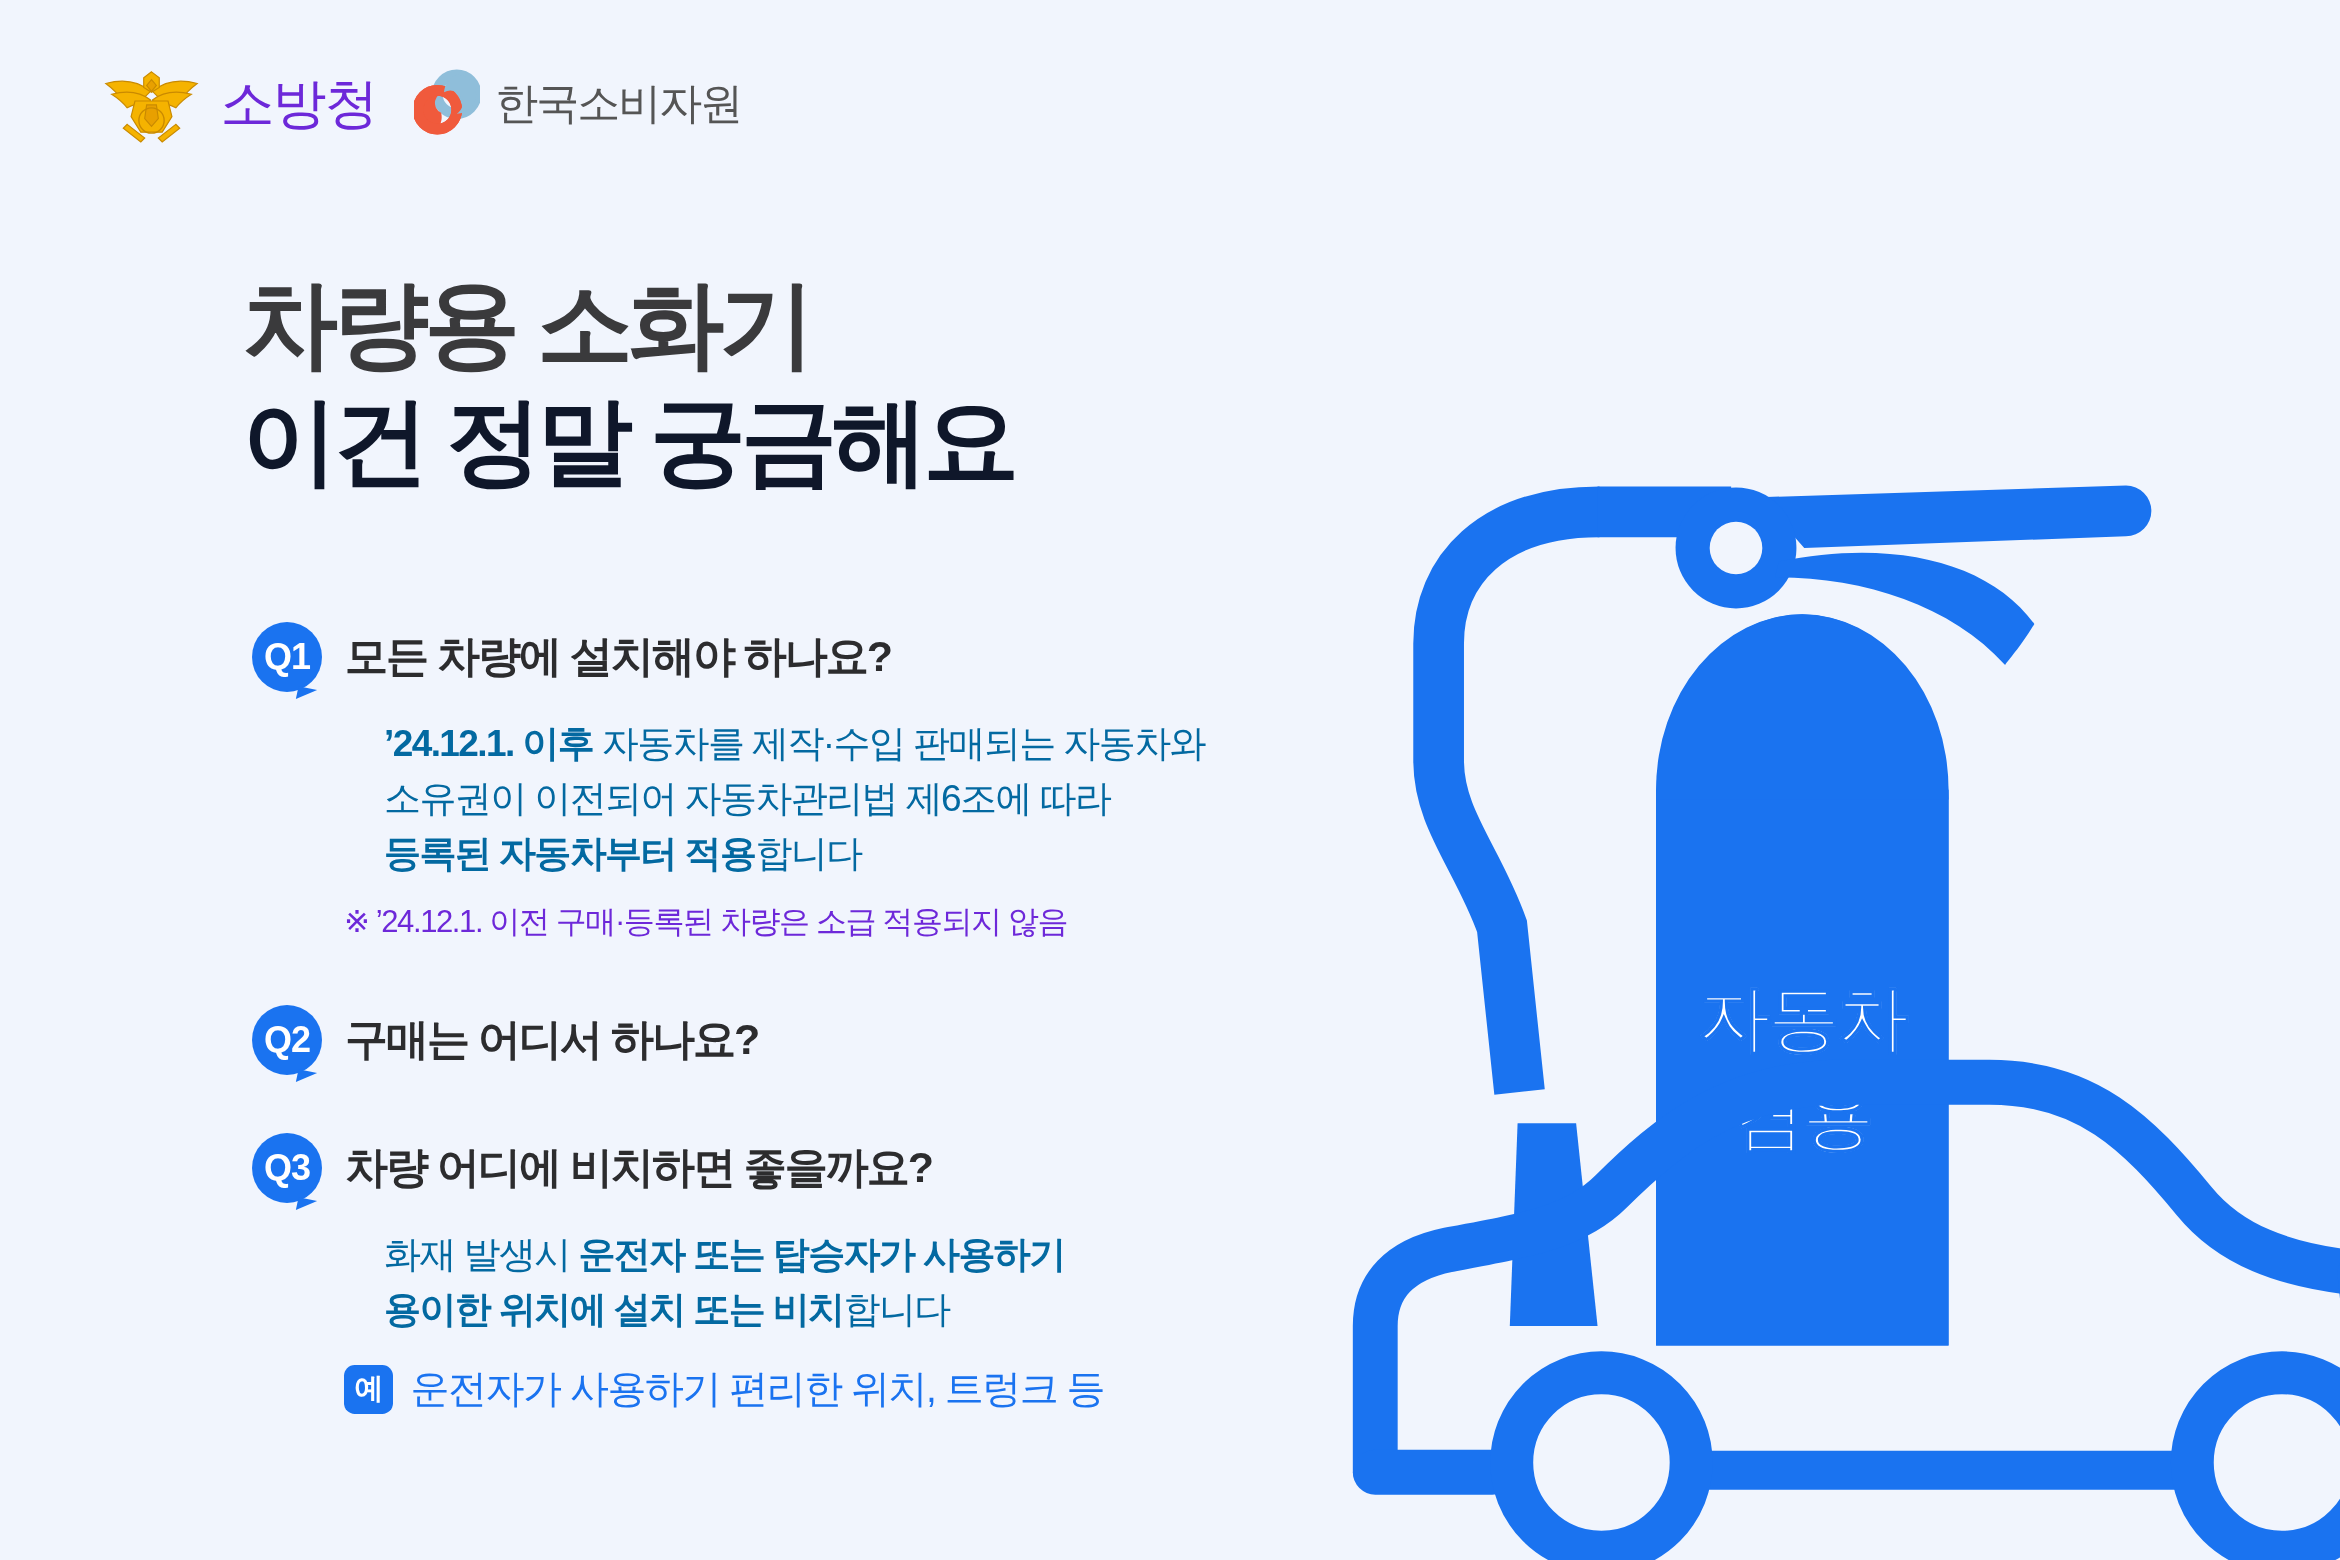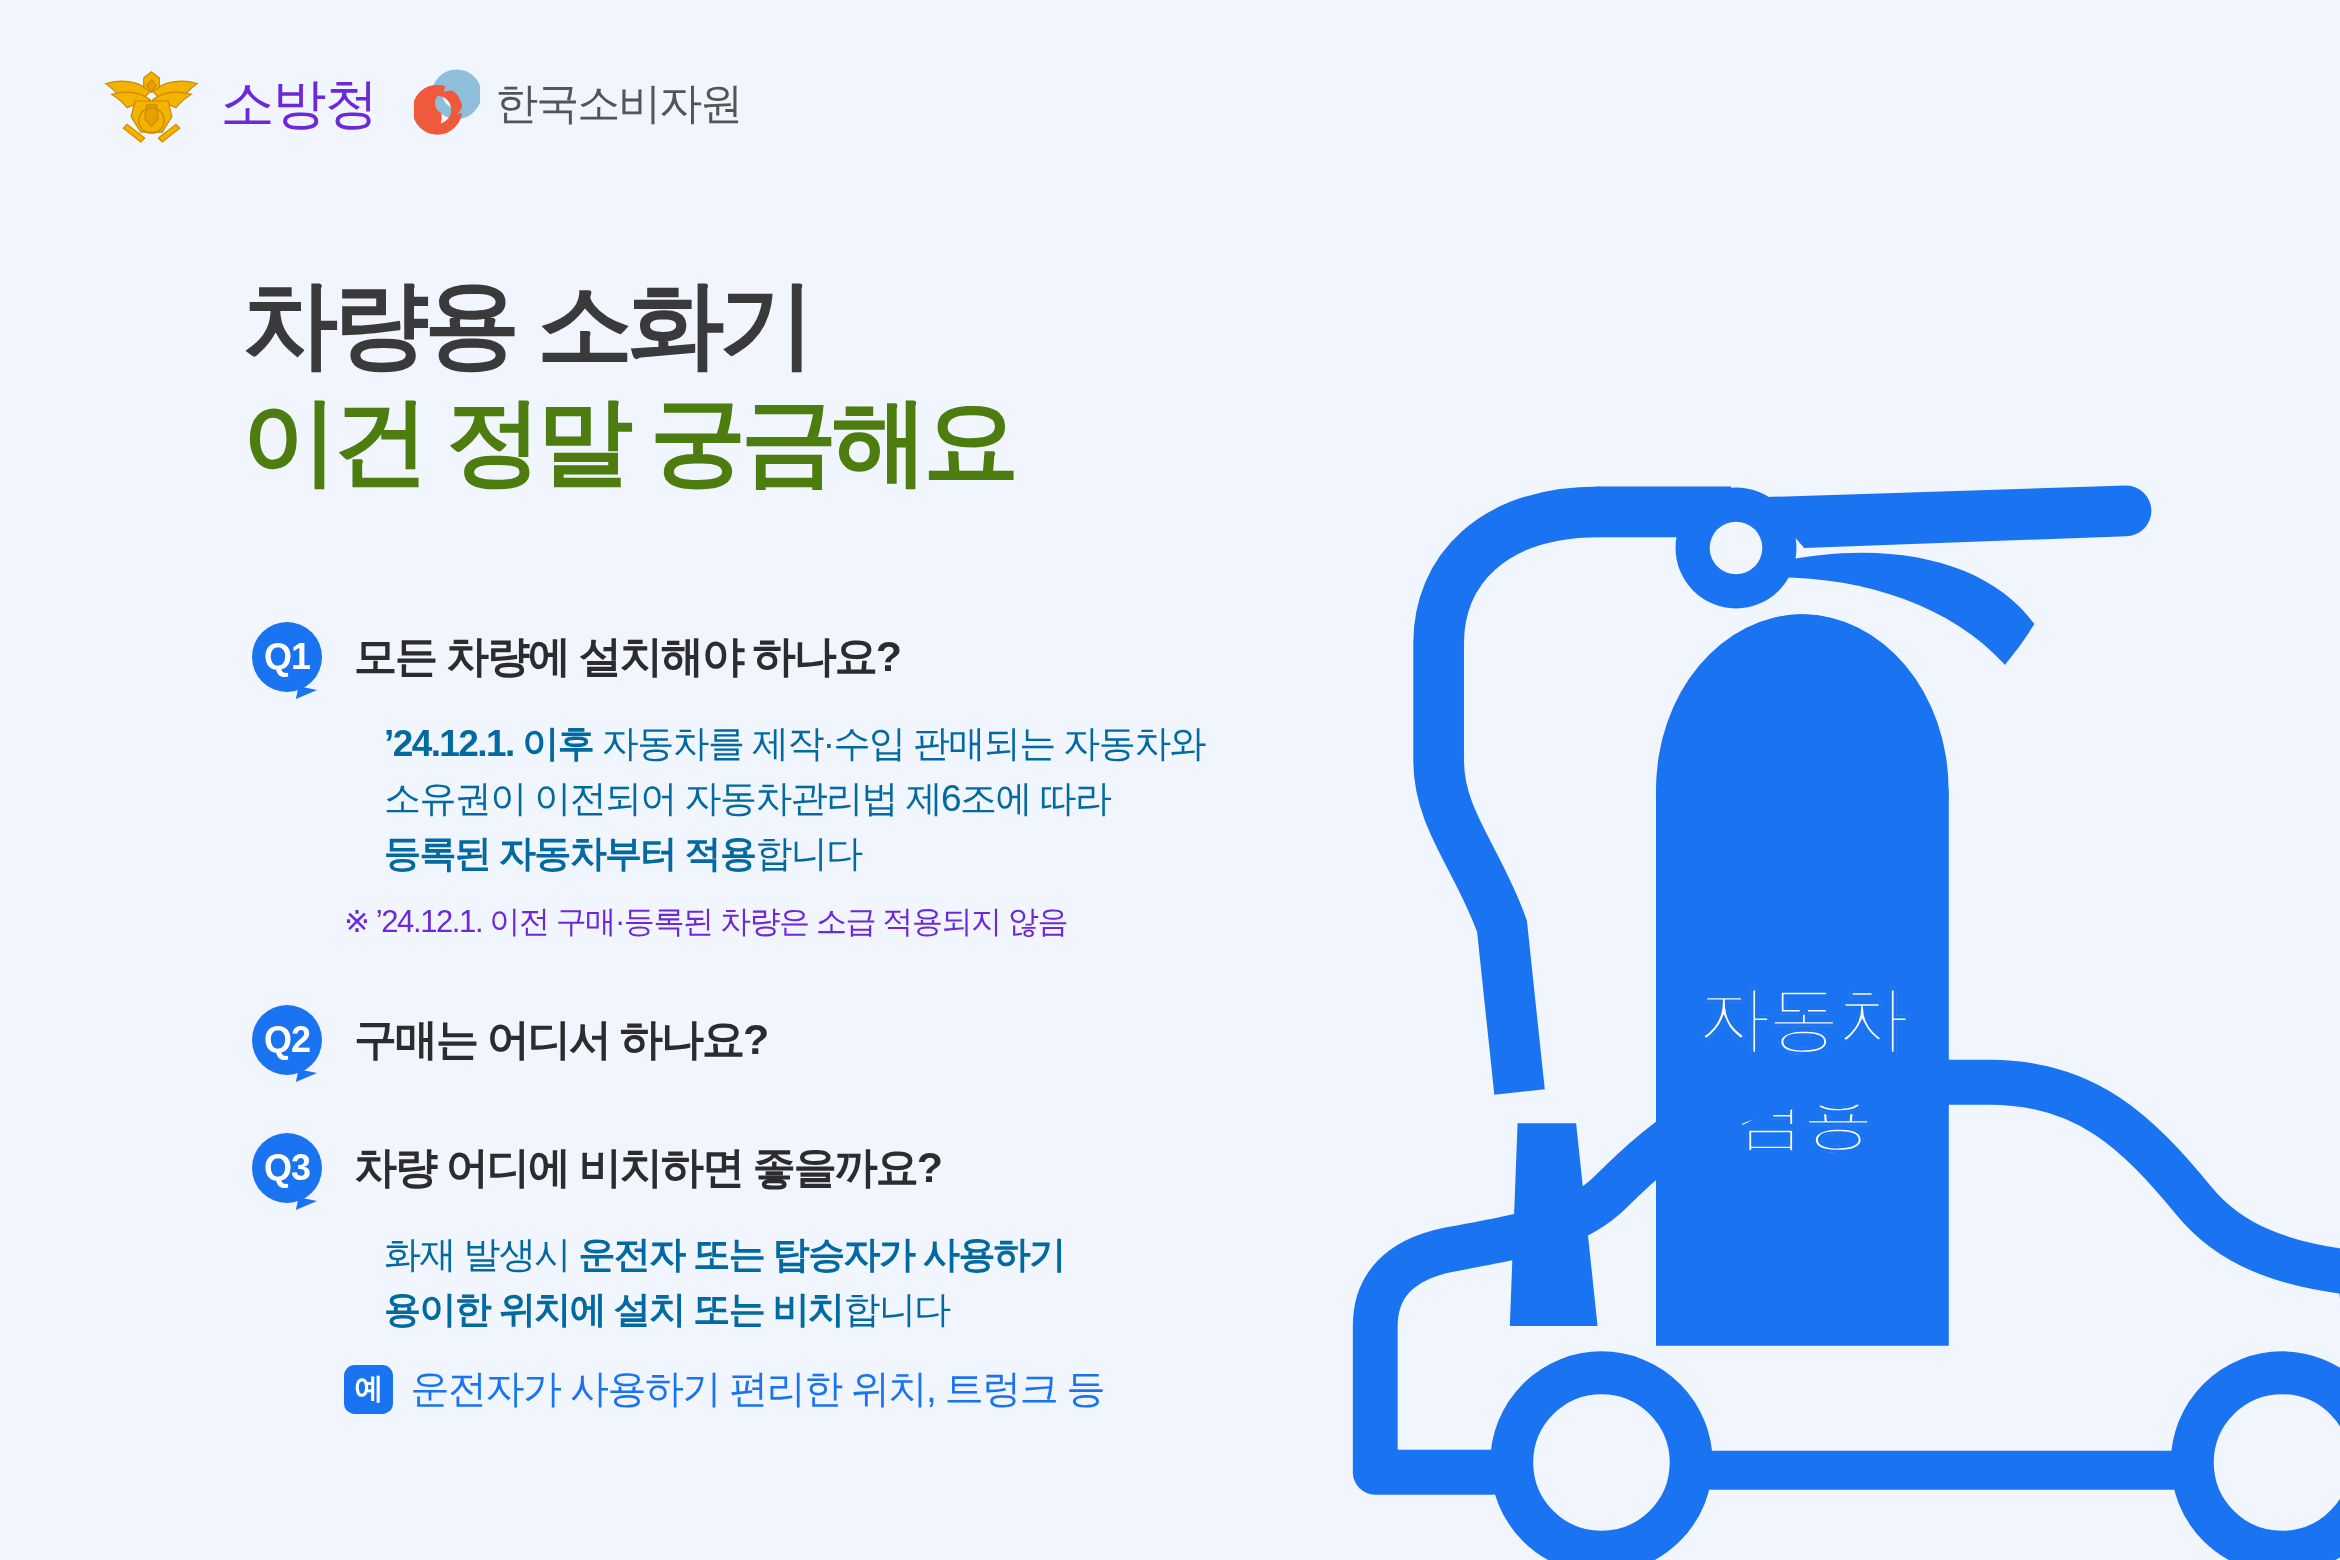--- a/index.html
+++ b/index.html
@@ -25,29 +25,29 @@
   }
   .logo-text-kca {
     font-size:43px; font-weight:400; color:#555;
     letter-spacing:-2px; white-space:nowrap;
   }
 
   
   .title-block { position:absolute; left:242px; top:265px; }
   .title-line { font-size:96px; font-weight:bold; letter-spacing:-4.9px; line-height:1.22; white-space:nowrap; }
   .title-line.dark { color:#3a3a3c; }
-  .title-line.blue { color:#4d7c0f; }
+  .title-line.blue { color:#0f172a; }
 
   
   .qa-list { position:absolute; left:252px; top:624px; width:1151px; }
   .qa-item { position:relative; }
   .qa-item.q1 { margin-bottom:64px; }
   .qa-item.q2 { margin-bottom:60px; }
 
-  .qa-head { display:flex; align-items:flex-start; gap:32px; }
+  .qa-head { display:flex; align-items:flex-start; gap:23px; }
   .q-badge {
     position:relative; flex:0 0 auto;
     width:70px; height:70px; border-radius:50%;
     background:#1a73f0; color:#fff;
     display:flex; align-items:center; justify-content:center;
     font-size:36px; font-weight:bold; letter-spacing:-1px;
     margin-top:-2px;
   }
   .q-badge::after {
     content:""; position:absolute;

